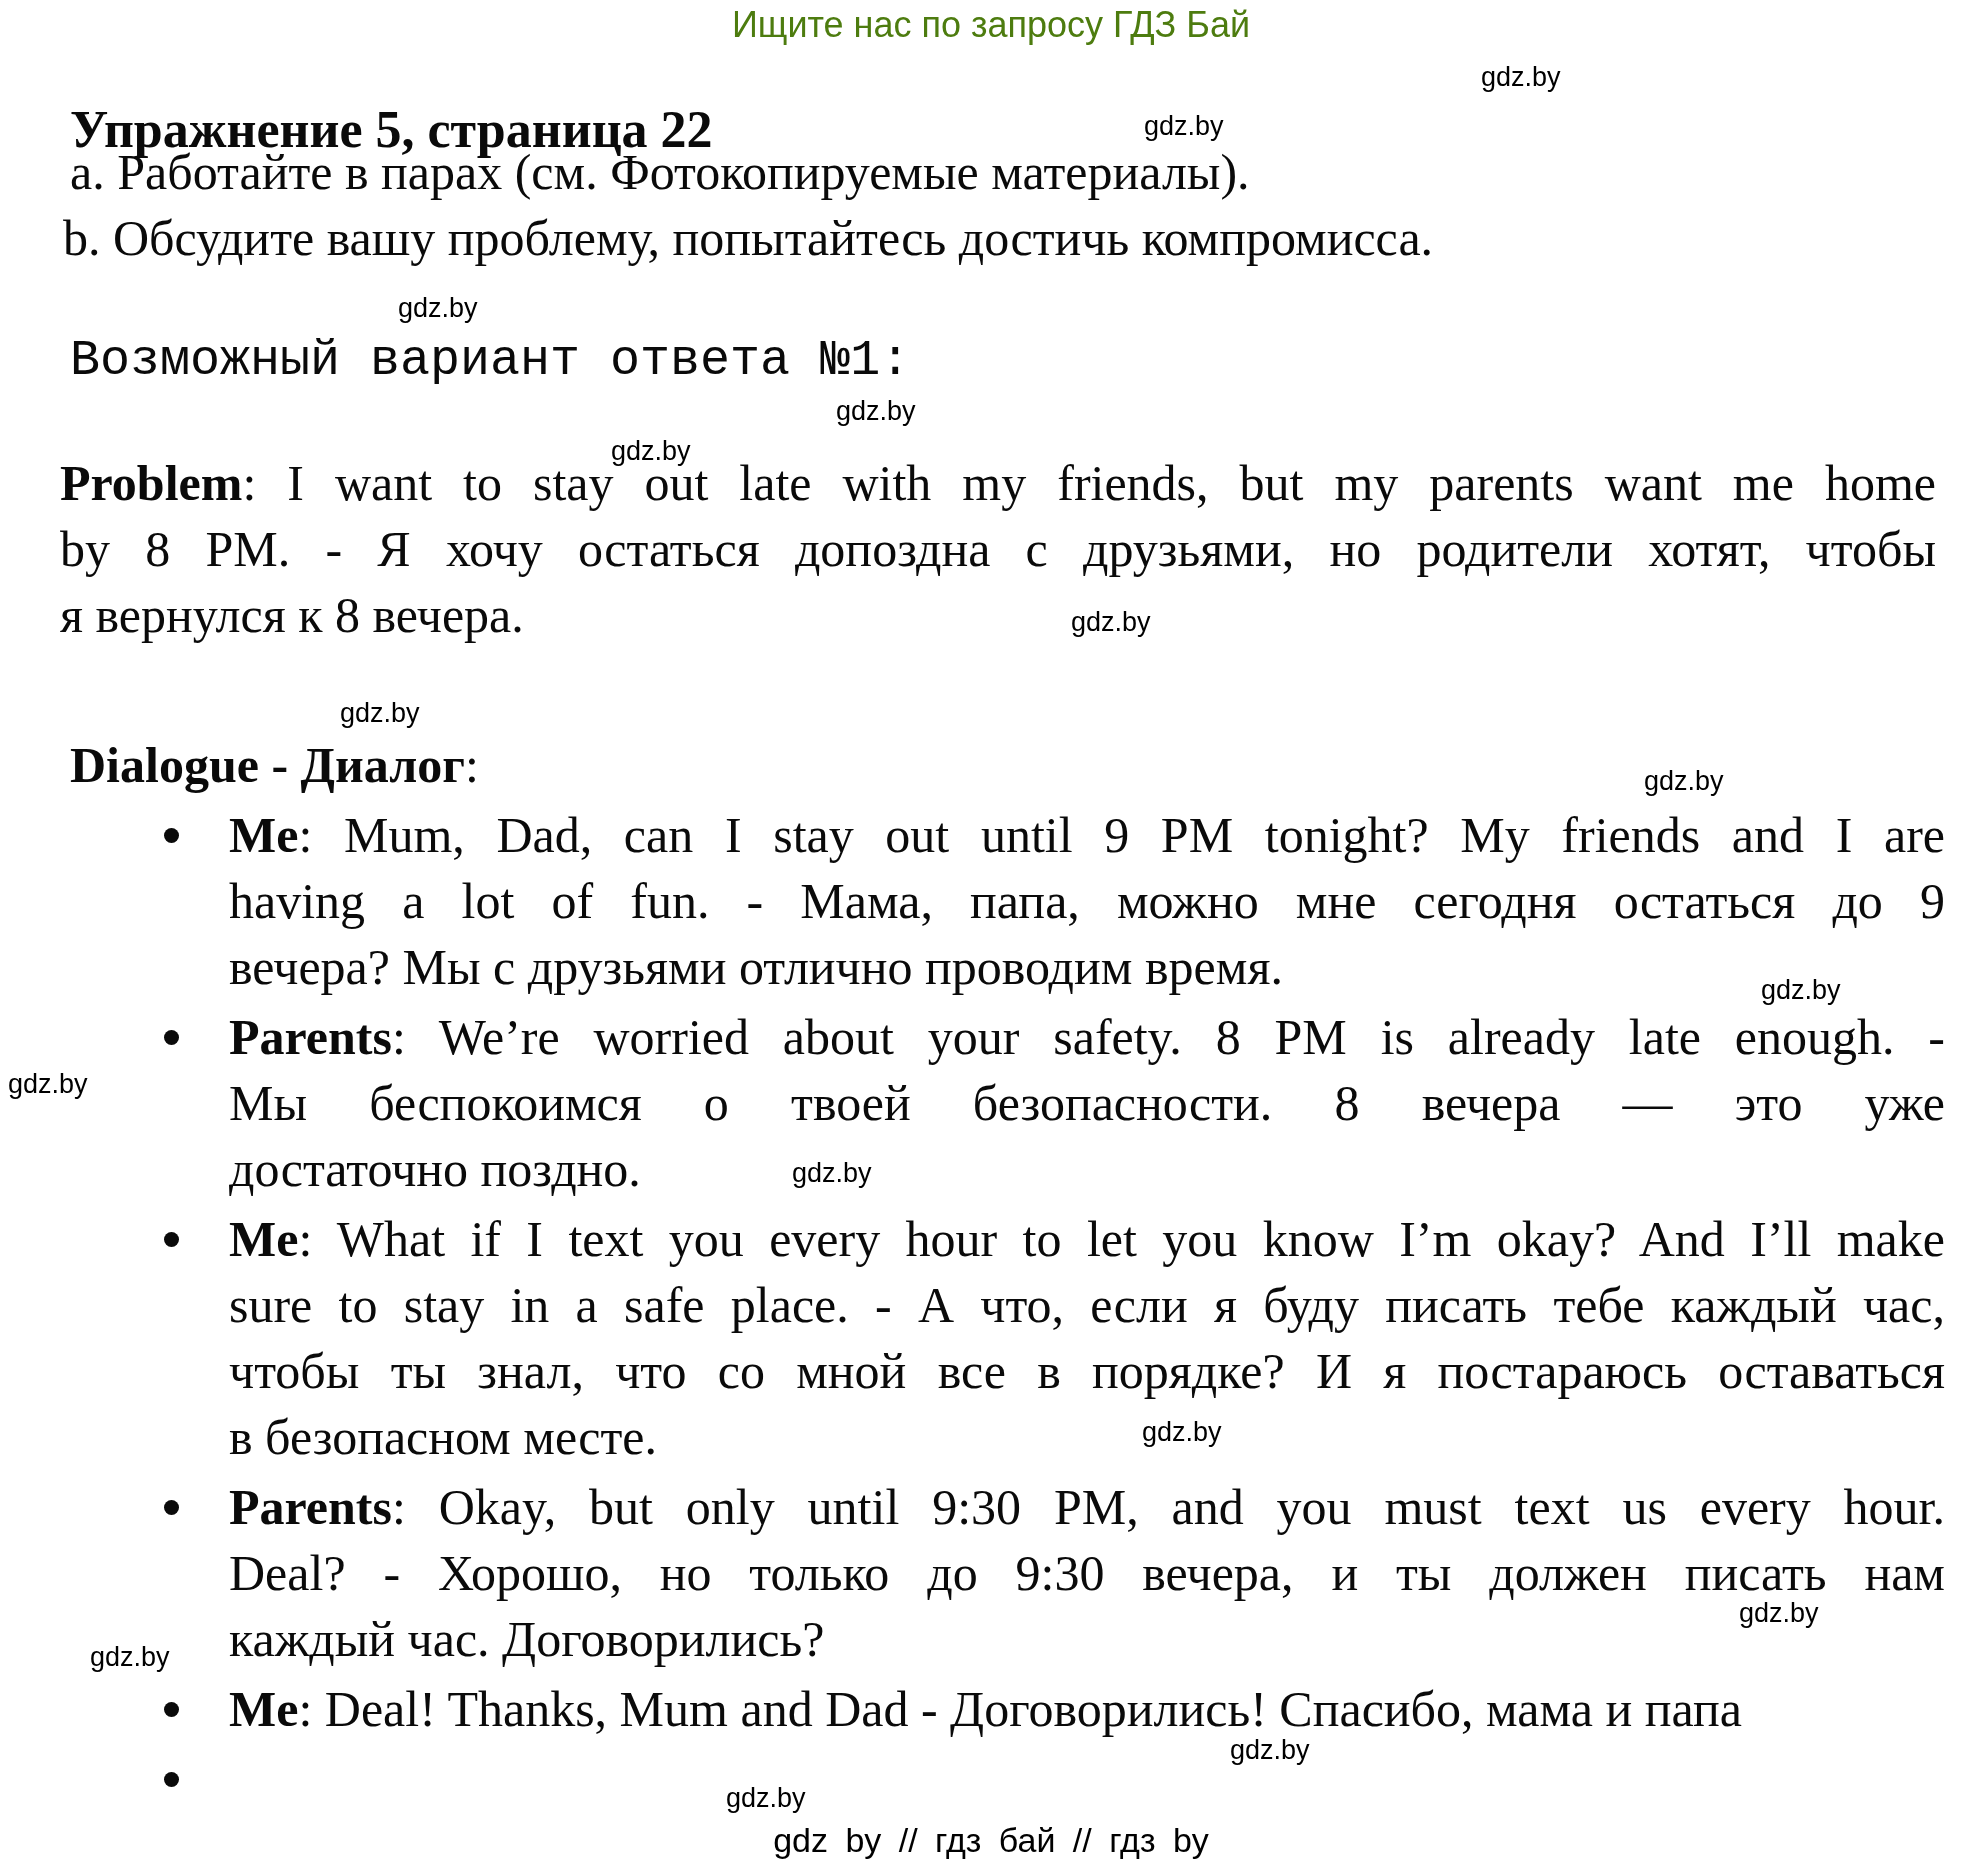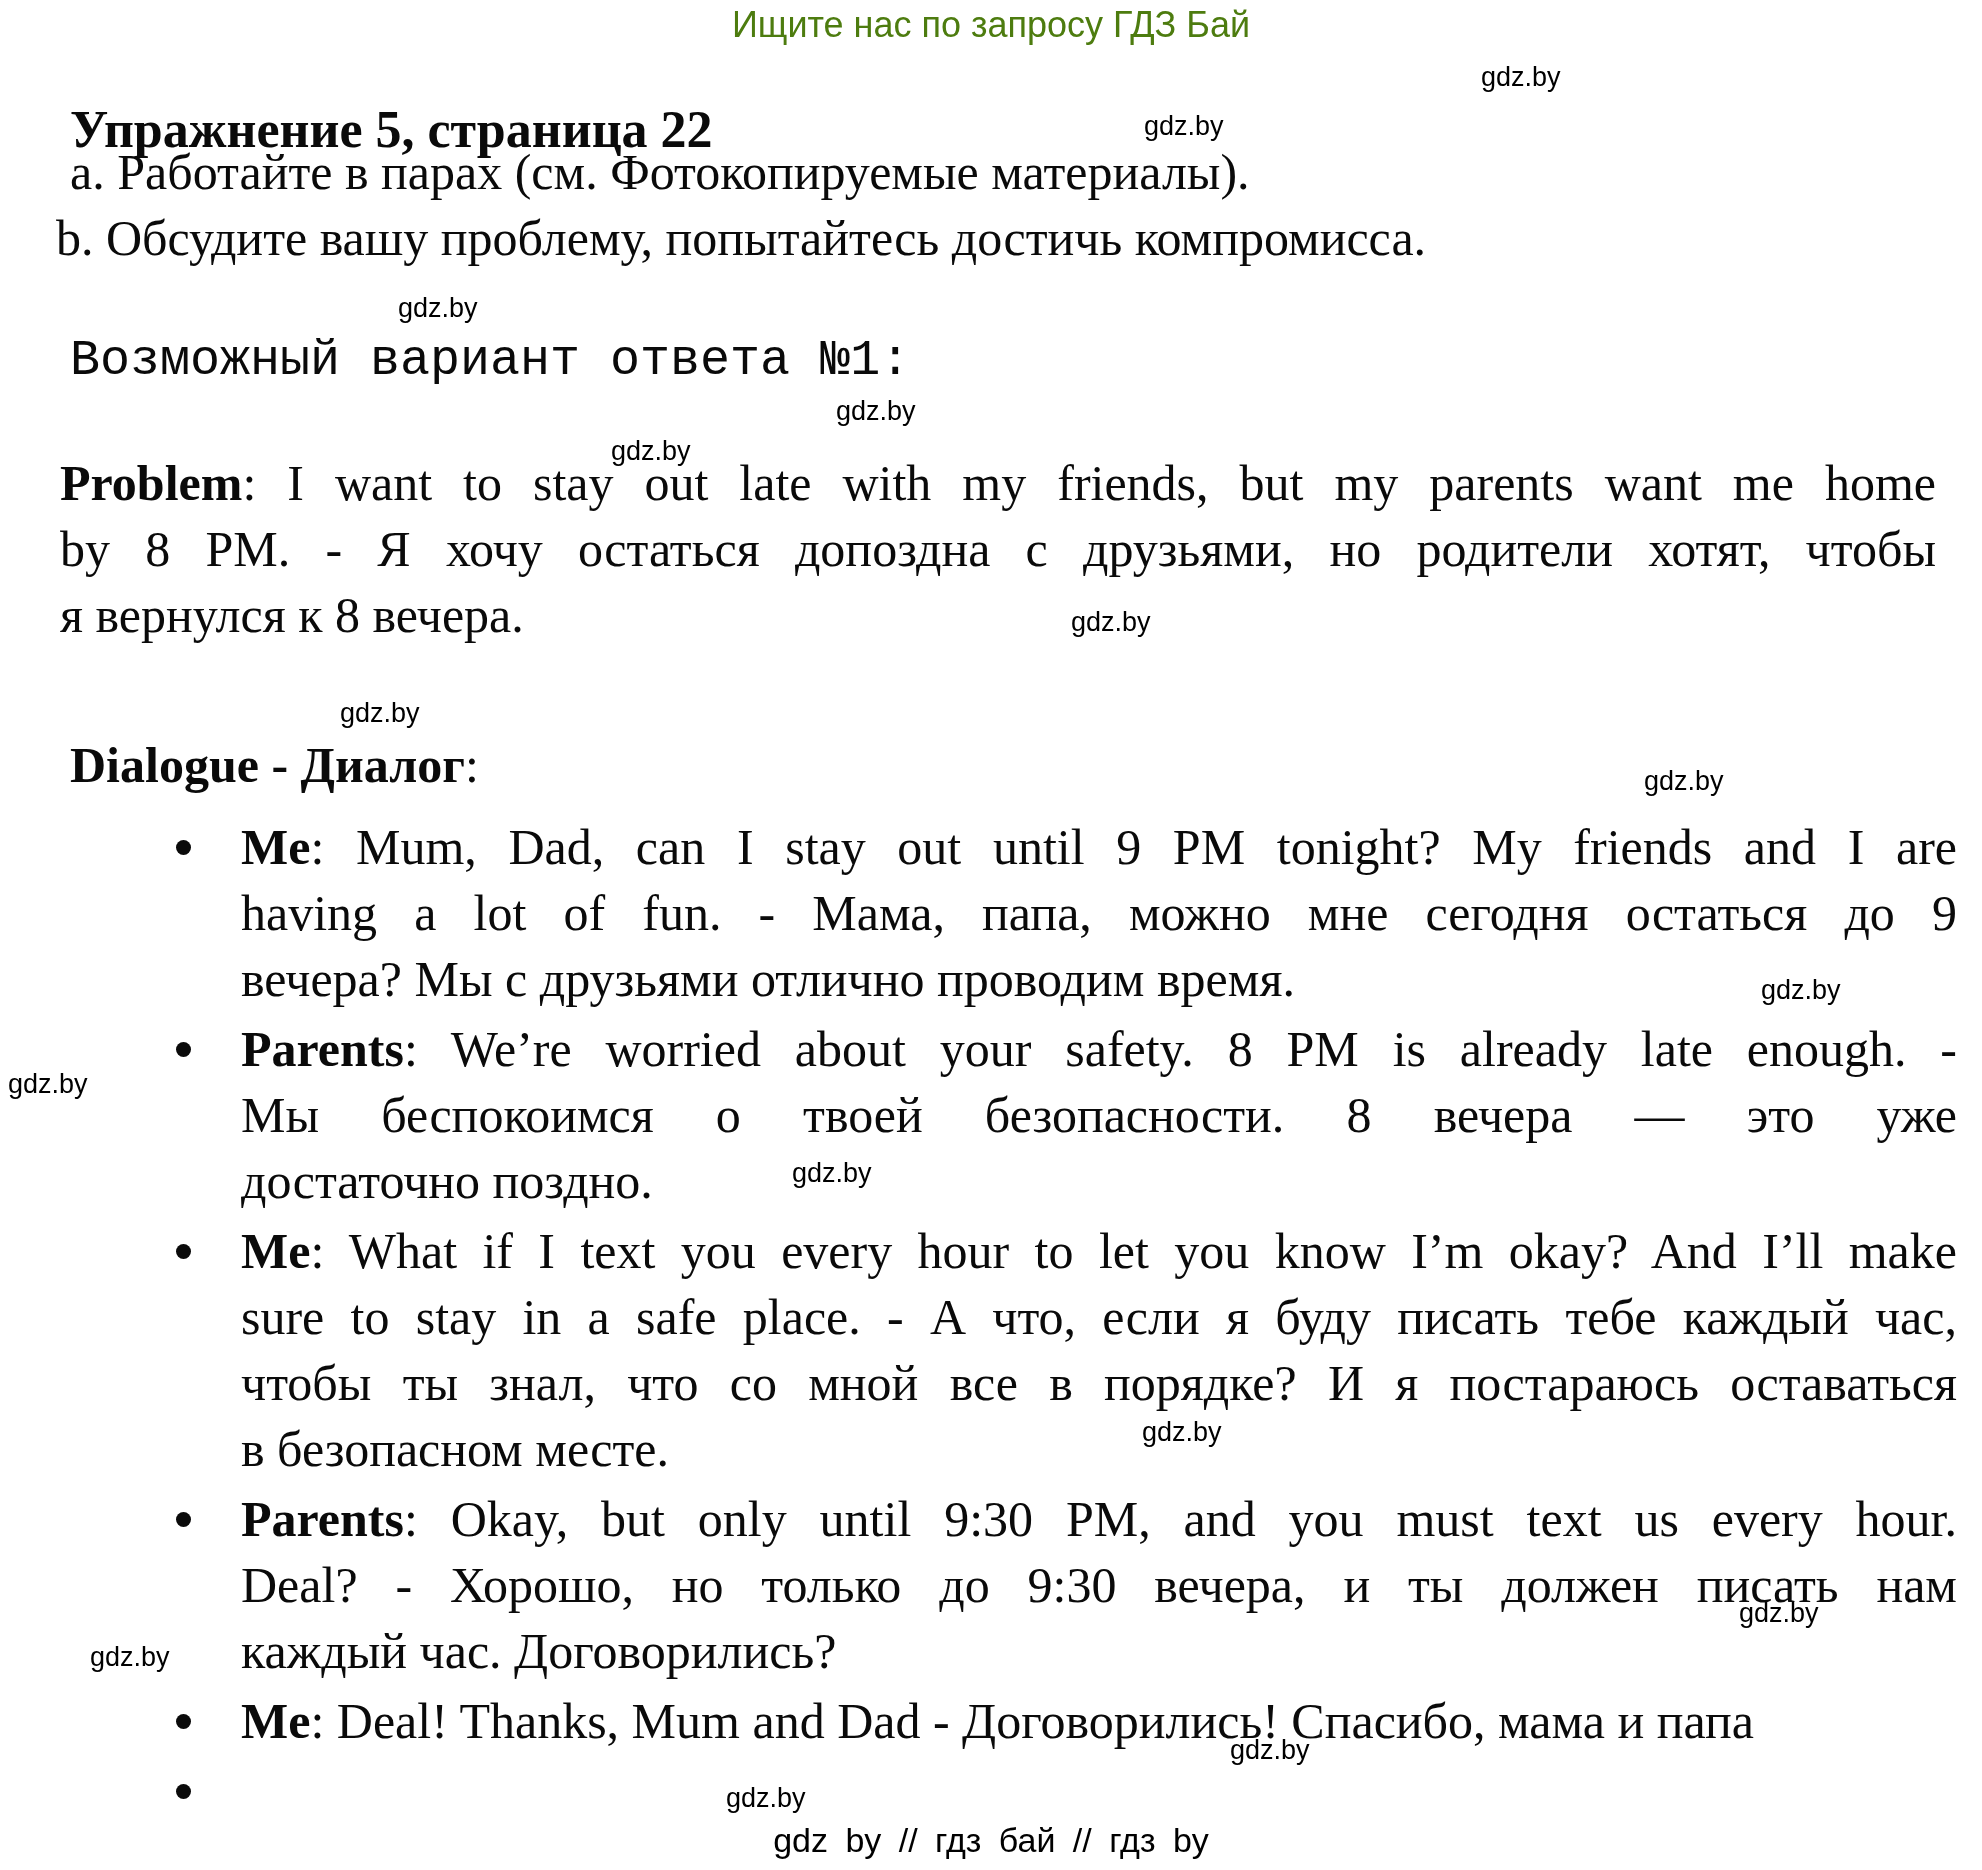--- a/index.html
+++ b/index.html
@@ -32,34 +32,34 @@
   }
   .title {
     position: absolute;
     left: 70px; top: 64px;
     font-size: 52px;
     font-weight: bold;
     line-height: 62px;
   }
   .bodyline { font-size: 50px; line-height: 66px; }
   .task-a { position: absolute; left: 70px; top: 139px; width: 1876px; }
-  .task-b { position: absolute; left: 56px; top: 205px; width: 1876px; }
+  .task-b { position: absolute; left: 63px; top: 205px; width: 1876px; }
   .variant { position: absolute; left: 70px; top: 328px; width: 1876px; font-family: Liberation Mono, monospace; }
   .problem { position: absolute; left: 60px; top: 450px; width: 1876px; }
   .dialogue-head { position: absolute; left: 70px; top: 732px; width: 1876px; }
   .ln { font-size: 50px; line-height: 66px; }
   .just { text-align: justify; text-justify: inter-word; text-align-last: justify; }
   b.lead { font-weight: bold; }
   
   .dlg {
     position: absolute;
     left: 154px; top: 802px;
     width: 1791px;
     list-style: none;
-    margin: 12px; padding: 0;
+    margin: 0; padding: 0;
   }
   .dlg li {
     position: relative;
     padding-left: 75px;
     margin-bottom: 4px;
     min-height: 50px;
   }
   .dlg li::before {
     content: "";
     position: absolute;

